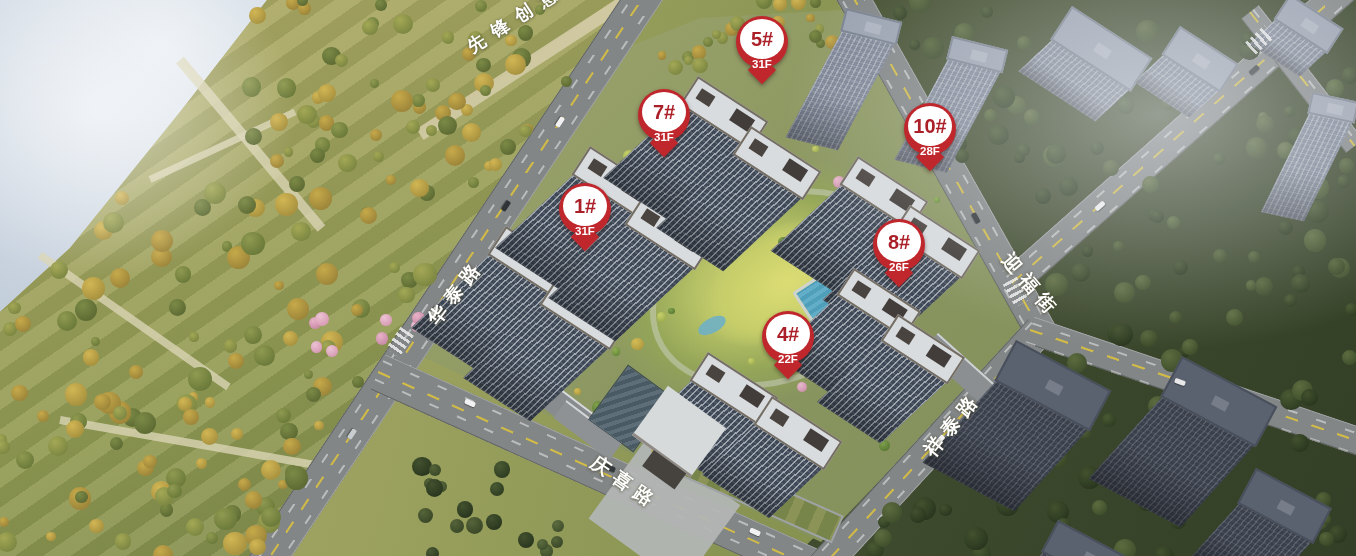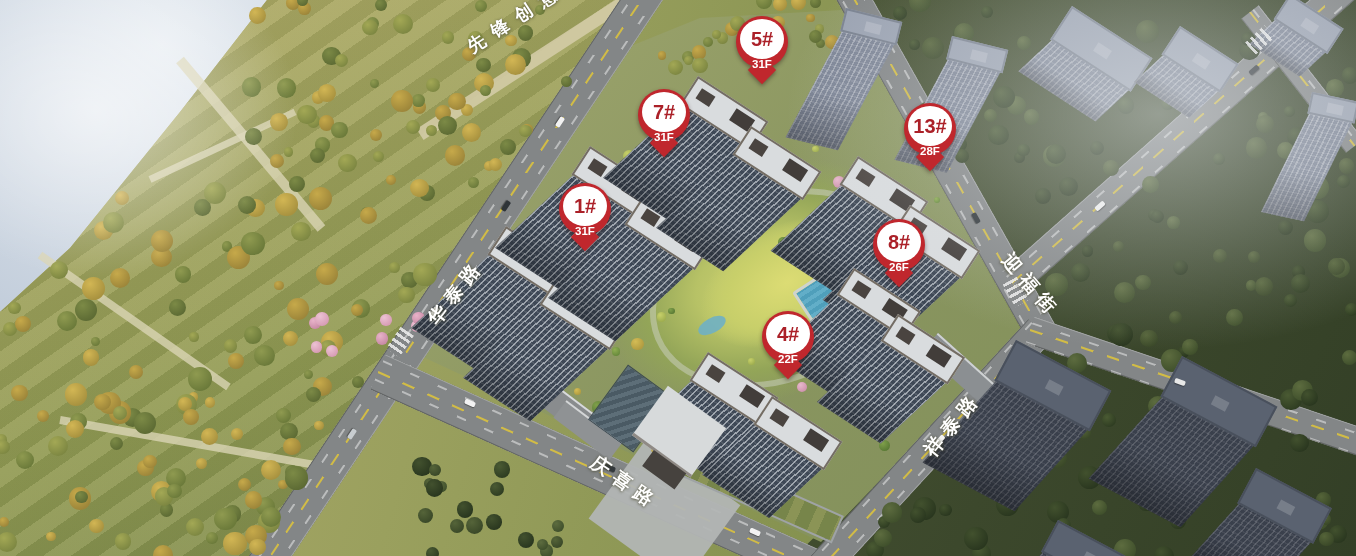--- a/index.html
+++ b/index.html
@@ -724,16 +724,16 @@
   </div>
   <div class="pin" style="left:762px;top:85px">
     <div class="pin-circle"></div>
     <div class="pin-tail"></div>
     <div class="pin-num">5#</div>
     <div class="pin-floor">31F</div>
   </div>
   <div class="pin" style="left:930px;top:172px">
     <div class="pin-circle"></div>
     <div class="pin-tail"></div>
-    <div class="pin-num">13#</div>
+    <div class="pin-num">10#</div>
     <div class="pin-floor">28F</div>
   </div>
 </div>
 
 </body></html>

